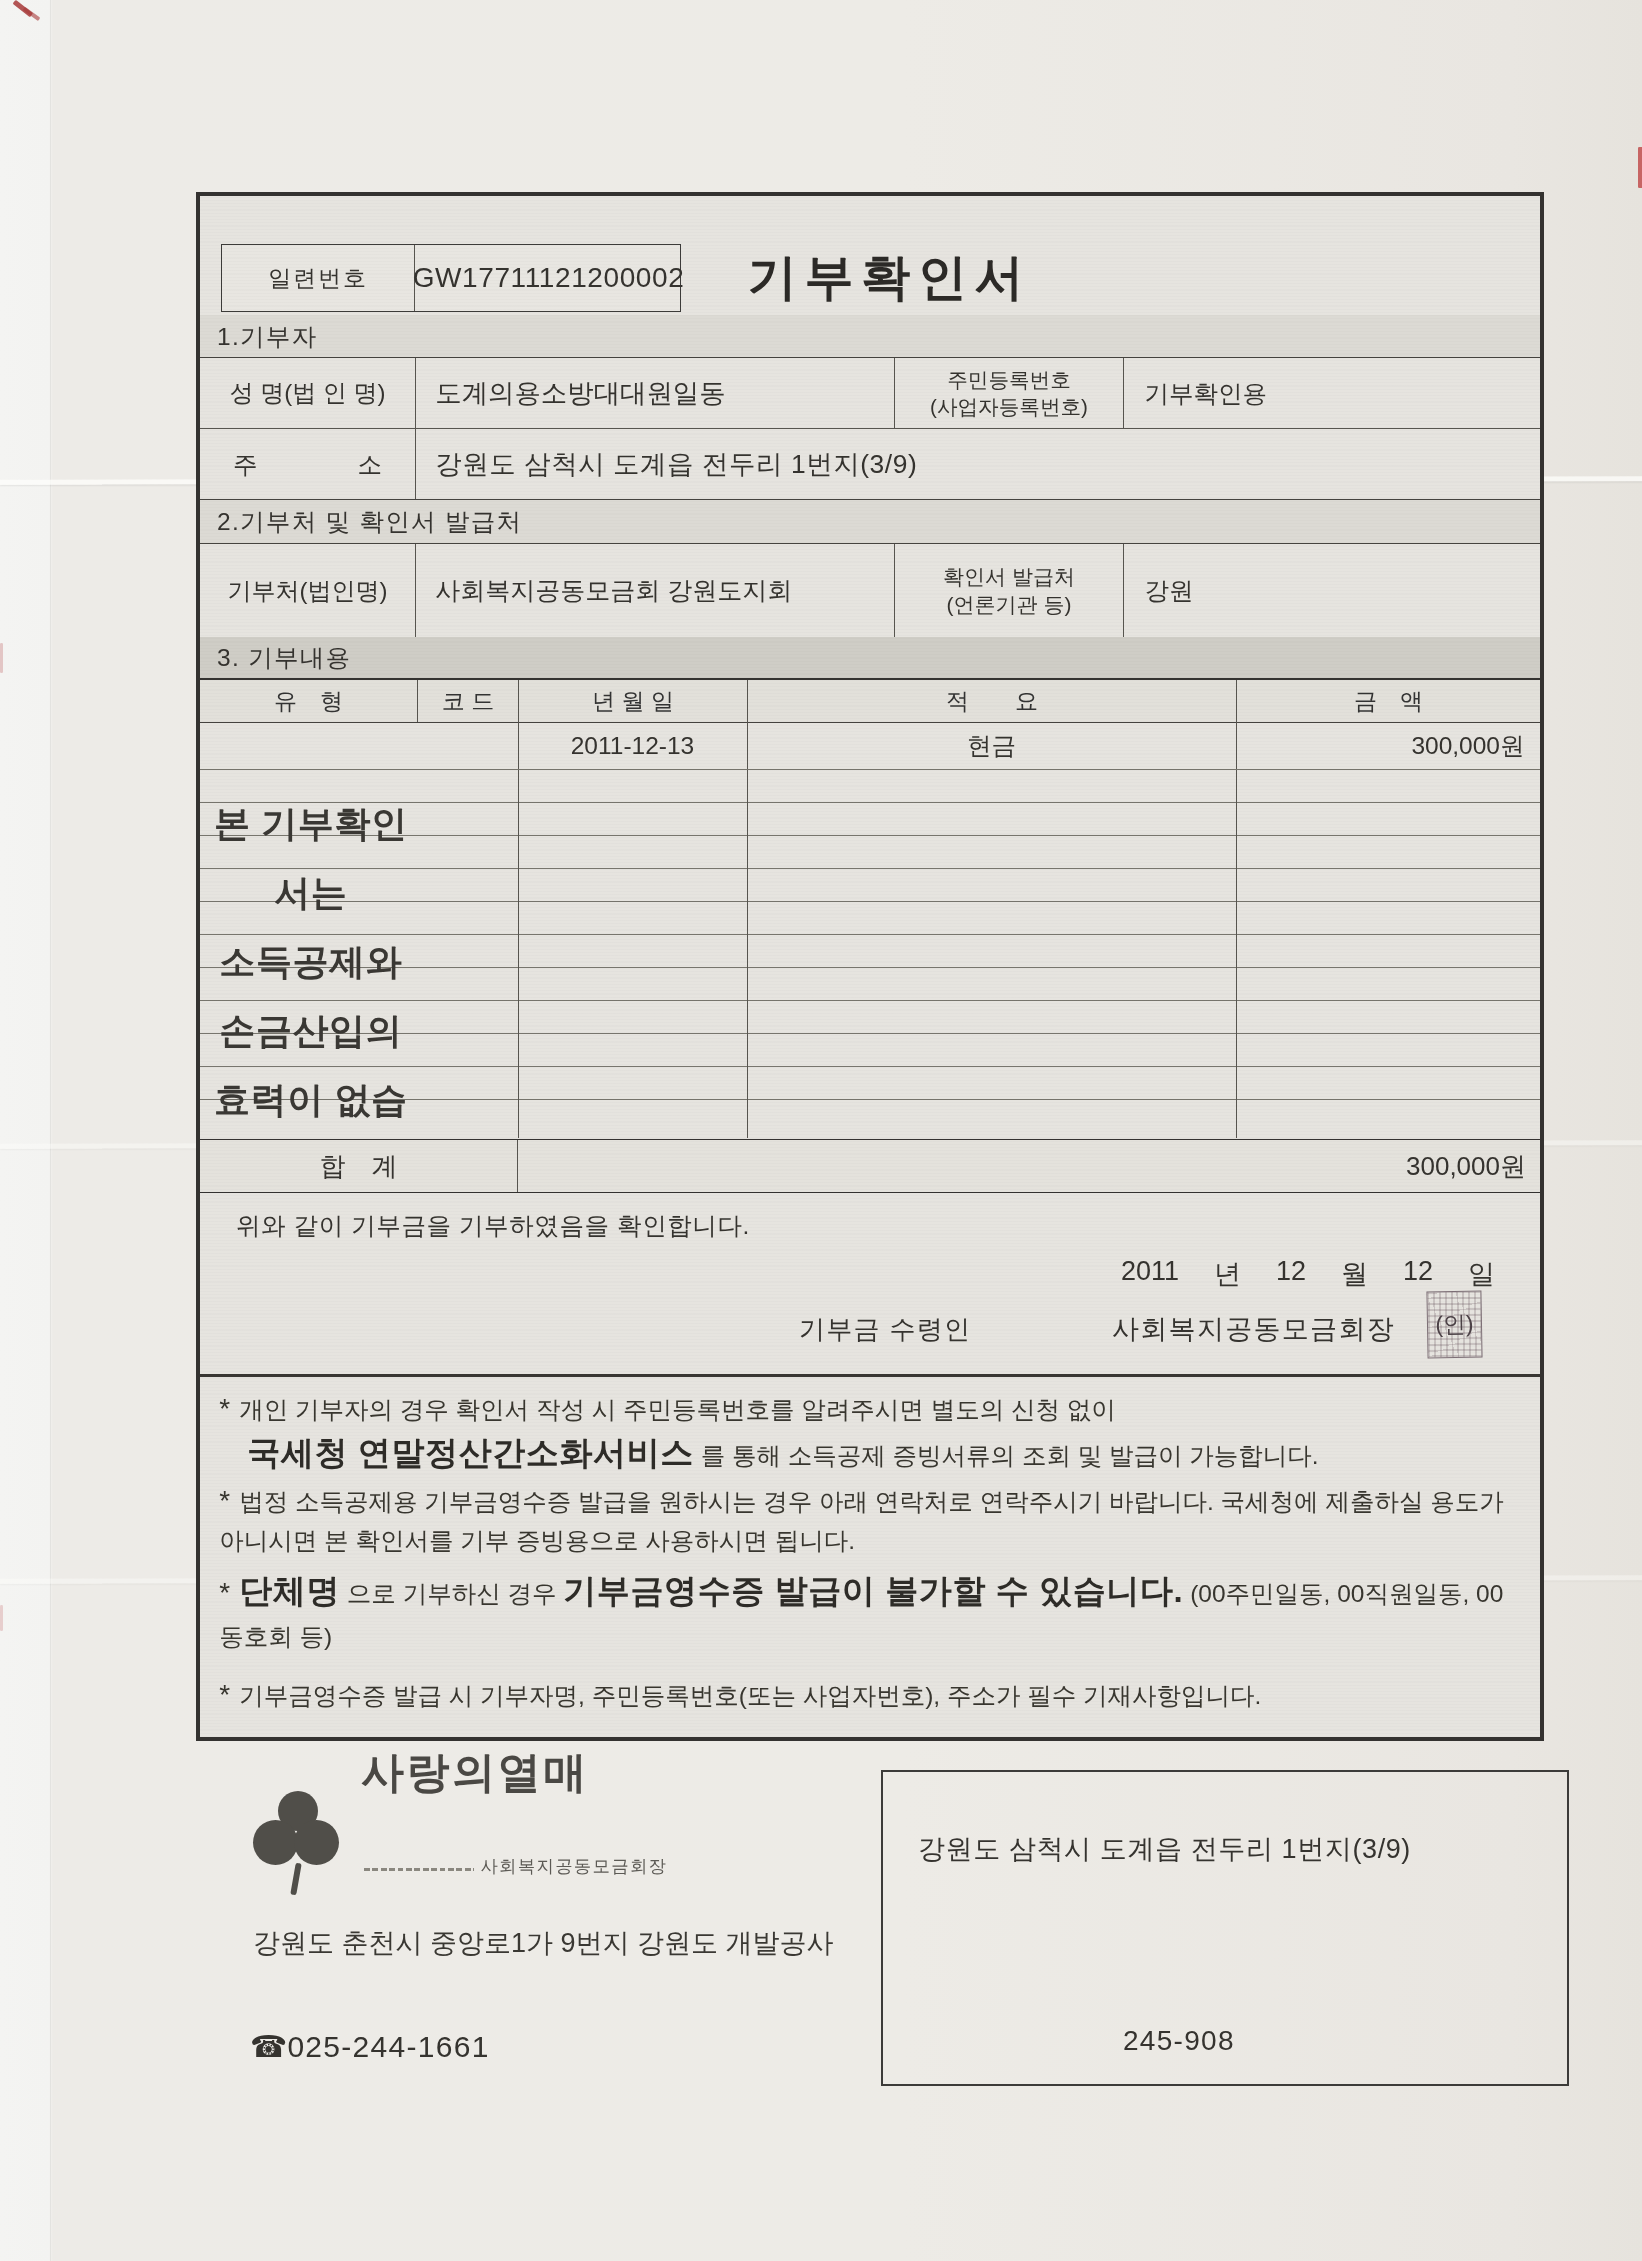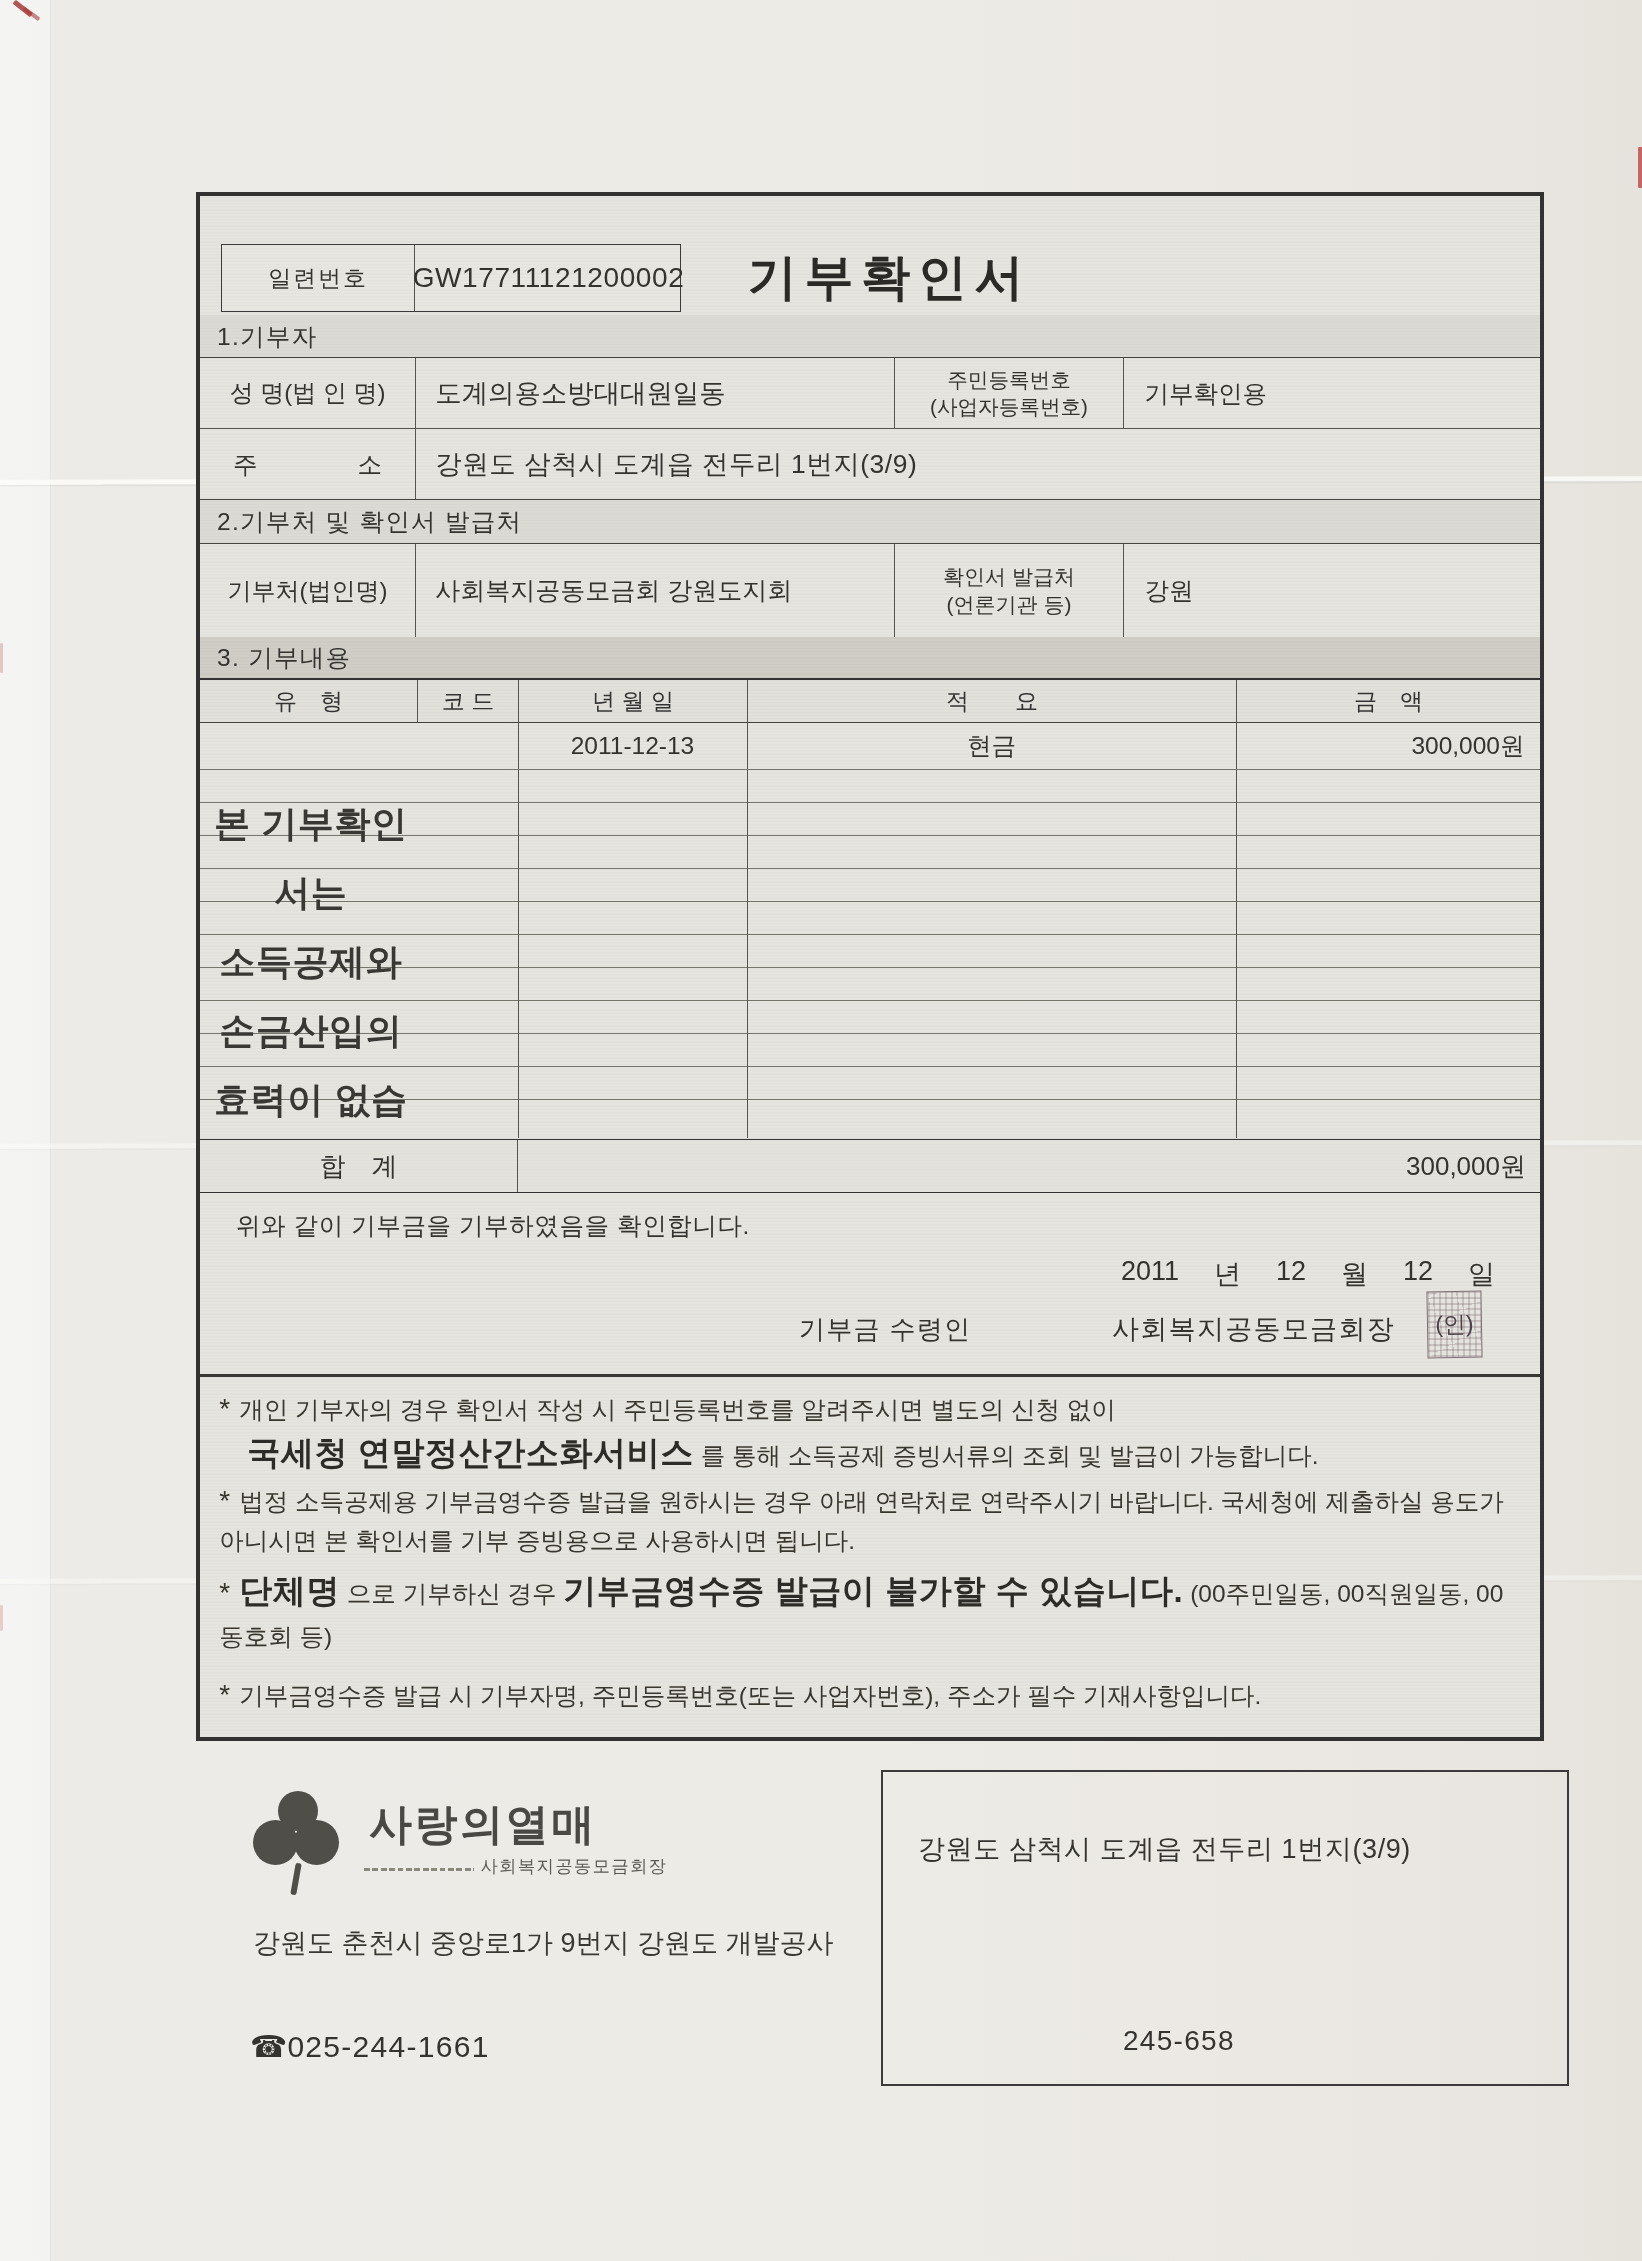--- a/index.html
+++ b/index.html
@@ -206,32 +206,32 @@
       <span class="bullet">*</span><span>기부금영수증 발급 시 기부자명, 주민등록번호(또는 사업자번호), 주소가 필수 기재사항입니다.</span>
     </div>
   </div>
 
   <div class="logo-icon">
     <div class="c" style="left:30px; top:2.6px; width:40px; height:40px;"></div>
     <div class="c" style="left:5.2px; top:32px; width:45px; height:45px;"></div>
     <div class="c" style="left:46px; top:32px; width:45px; height:45px;"></div>
     <div class="stem"></div>
   </div>
-  <div class="abs" style="left:361px; top:1796px; font-size:43px; font-weight:bold; color:#4a4844; letter-spacing:2.6px;margin-left:8px;">사랑의열매</div>
+  <div class="abs" style="left:361px; top:1744px; font-size:43px; font-weight:bold; color:#4a4844; letter-spacing:2.6px;">사랑의열매</div>
   <div class="abs" style="left:364px; top:1854px;">
     <span class="squiggle"></span><span style="font-size:17.4px; color:#5c5a55; letter-spacing:1.3px;">사회복지공동모금회장</span>
   </div>
 
   <div class="abs" style="left:253px; top:1923px; font-size:27px; line-height:40px; color:#3a3833;">
     <div>강원도 춘천시 중앙로1가 9번지 강원도 개발공사</div>
   </div>
 
   <div class="abs" style="left:250px; top:2029px; font-size:30px; color:#35332f;">
     <span>☎</span><span style="letter-spacing:1.3px;">025-244-1661</span>
   </div>
 
   <div class="mailbox">
     <div class="abs" style="left:35px; top:59px; font-size:27px; letter-spacing:0.6px;">강원도 삼척시 도계읍 전두리 1번지(3/9)</div>
-    <div class="abs" style="left:240px; top:253px; font-size:28px; letter-spacing:1.3px;">245-658</div>
+    <div class="abs" style="left:240px; top:253px; font-size:28px; letter-spacing:1.3px;">245-908</div>
   </div>
 
 </div>
 
 
 </body></html>

